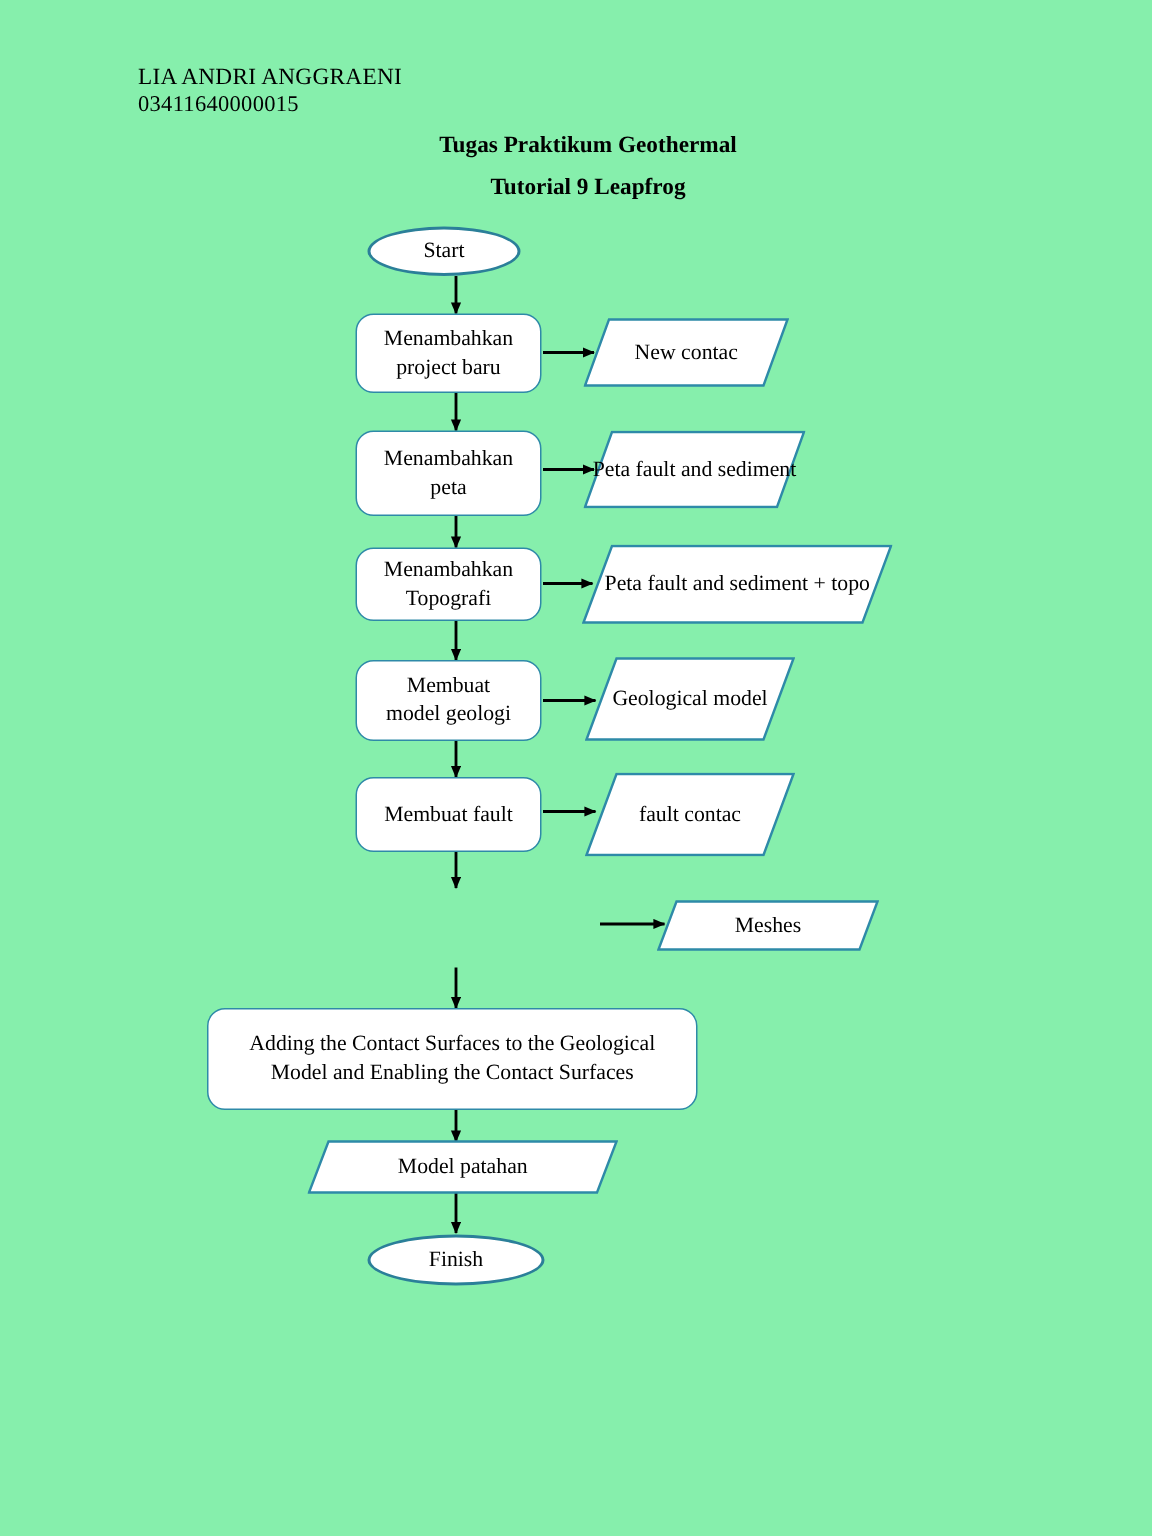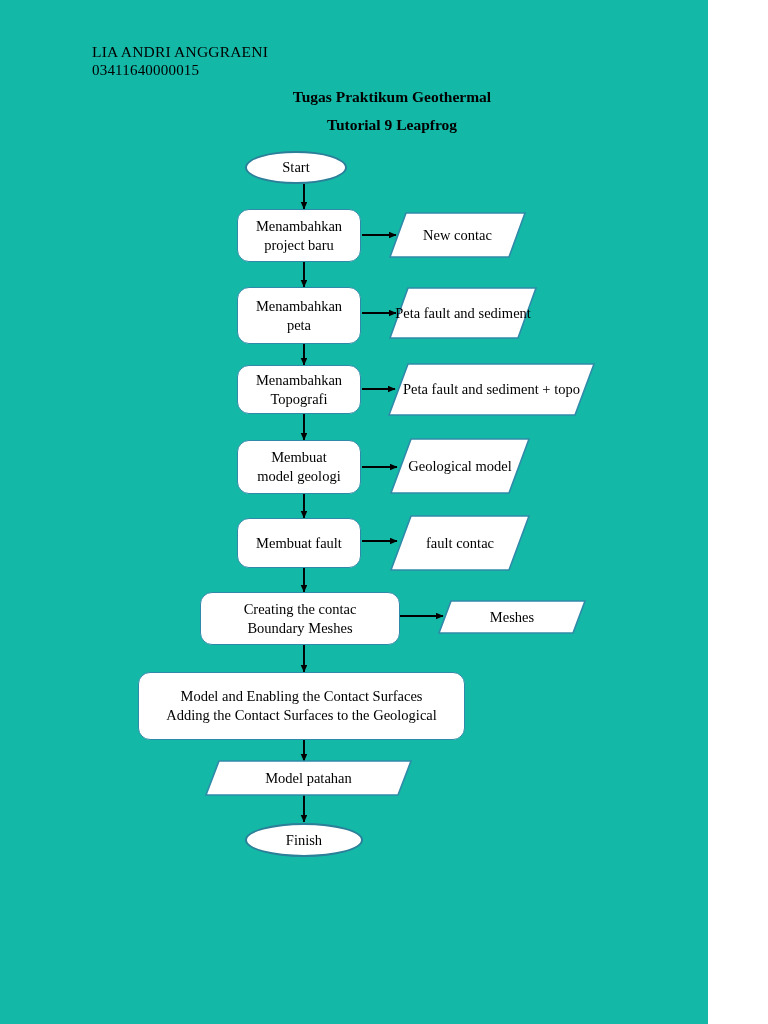--- a/index.html
+++ b/index.html
@@ -10,23 +10,23 @@
   body {
     width: 768px;
     height: 1024px;
     position: relative;
     font-family: "Liberation Serif", "DejaVu Serif", serif;
     color: #000000;
     overflow: hidden;
   }
   #page {
     position: relative;
-    width: 708px;
+    width: 768px;
     height: 1024px;
-    background: #14b8a6;
+    background: #86efac;
   }
 
   
   .hdr-name {
     position: absolute;
     left: 92px;
     top: 42px;
     font-size: 15.5px;
     line-height: 19px;
     letter-spacing: 0.2px;
@@ -257,40 +257,34 @@
 
   <div class="para" style="left:390px; top:515px; width:140px; height:56px;">
     <svg viewBox="0 0 140 56" preserveAspectRatio="none">
       <polygon points="21,1 139,1 119,55 1,55" fill="#ffffff" stroke="#2e8aa8" stroke-width="1.6"></polygon>
     </svg>
     <div class="ptext">
       <span class="lbl">fault contac</span>
     </div>
   </div>
 
-  <div class="node process" style="left:200px; top:592px; width:200px; height:53px;">
-    <div>
-      <span class="lbl">Creating the contac</span>
-      <span class="lbl">Boundary Meshes</span>
-    </div>
-  </div>
 
   <div class="para" style="left:438px; top:600px; width:148px; height:34px;">
     <svg viewBox="0 0 148 34" preserveAspectRatio="none">
       <polygon points="13,1 147,1 135,33 1,33" fill="#ffffff" stroke="#2e8aa8" stroke-width="1.6"></polygon>
     </svg>
     <div class="ptext">
       <span class="lbl">Meshes</span>
     </div>
   </div>
 
   <div class="node process" style="left:138px; top:672px; width:327px; height:68px;">
     <div>
+      <span class="lbl">Adding the Contact Surfaces to the Geological</span>
       <span class="lbl">Model and Enabling the Contact Surfaces</span>
-      <span class="lbl">Adding the Contact Surfaces to the Geological</span>
     </div>
   </div>
 
   <div class="para" style="left:205px; top:760px; width:207px; height:36px;">
     <svg viewBox="0 0 207 36" preserveAspectRatio="none">
       <polygon points="14,1 206,1 193,35 1,35" fill="#ffffff" stroke="#2e8aa8" stroke-width="1.6"></polygon>
     </svg>
     <div class="ptext">
       <span class="lbl">Model patahan</span>
     </div>

